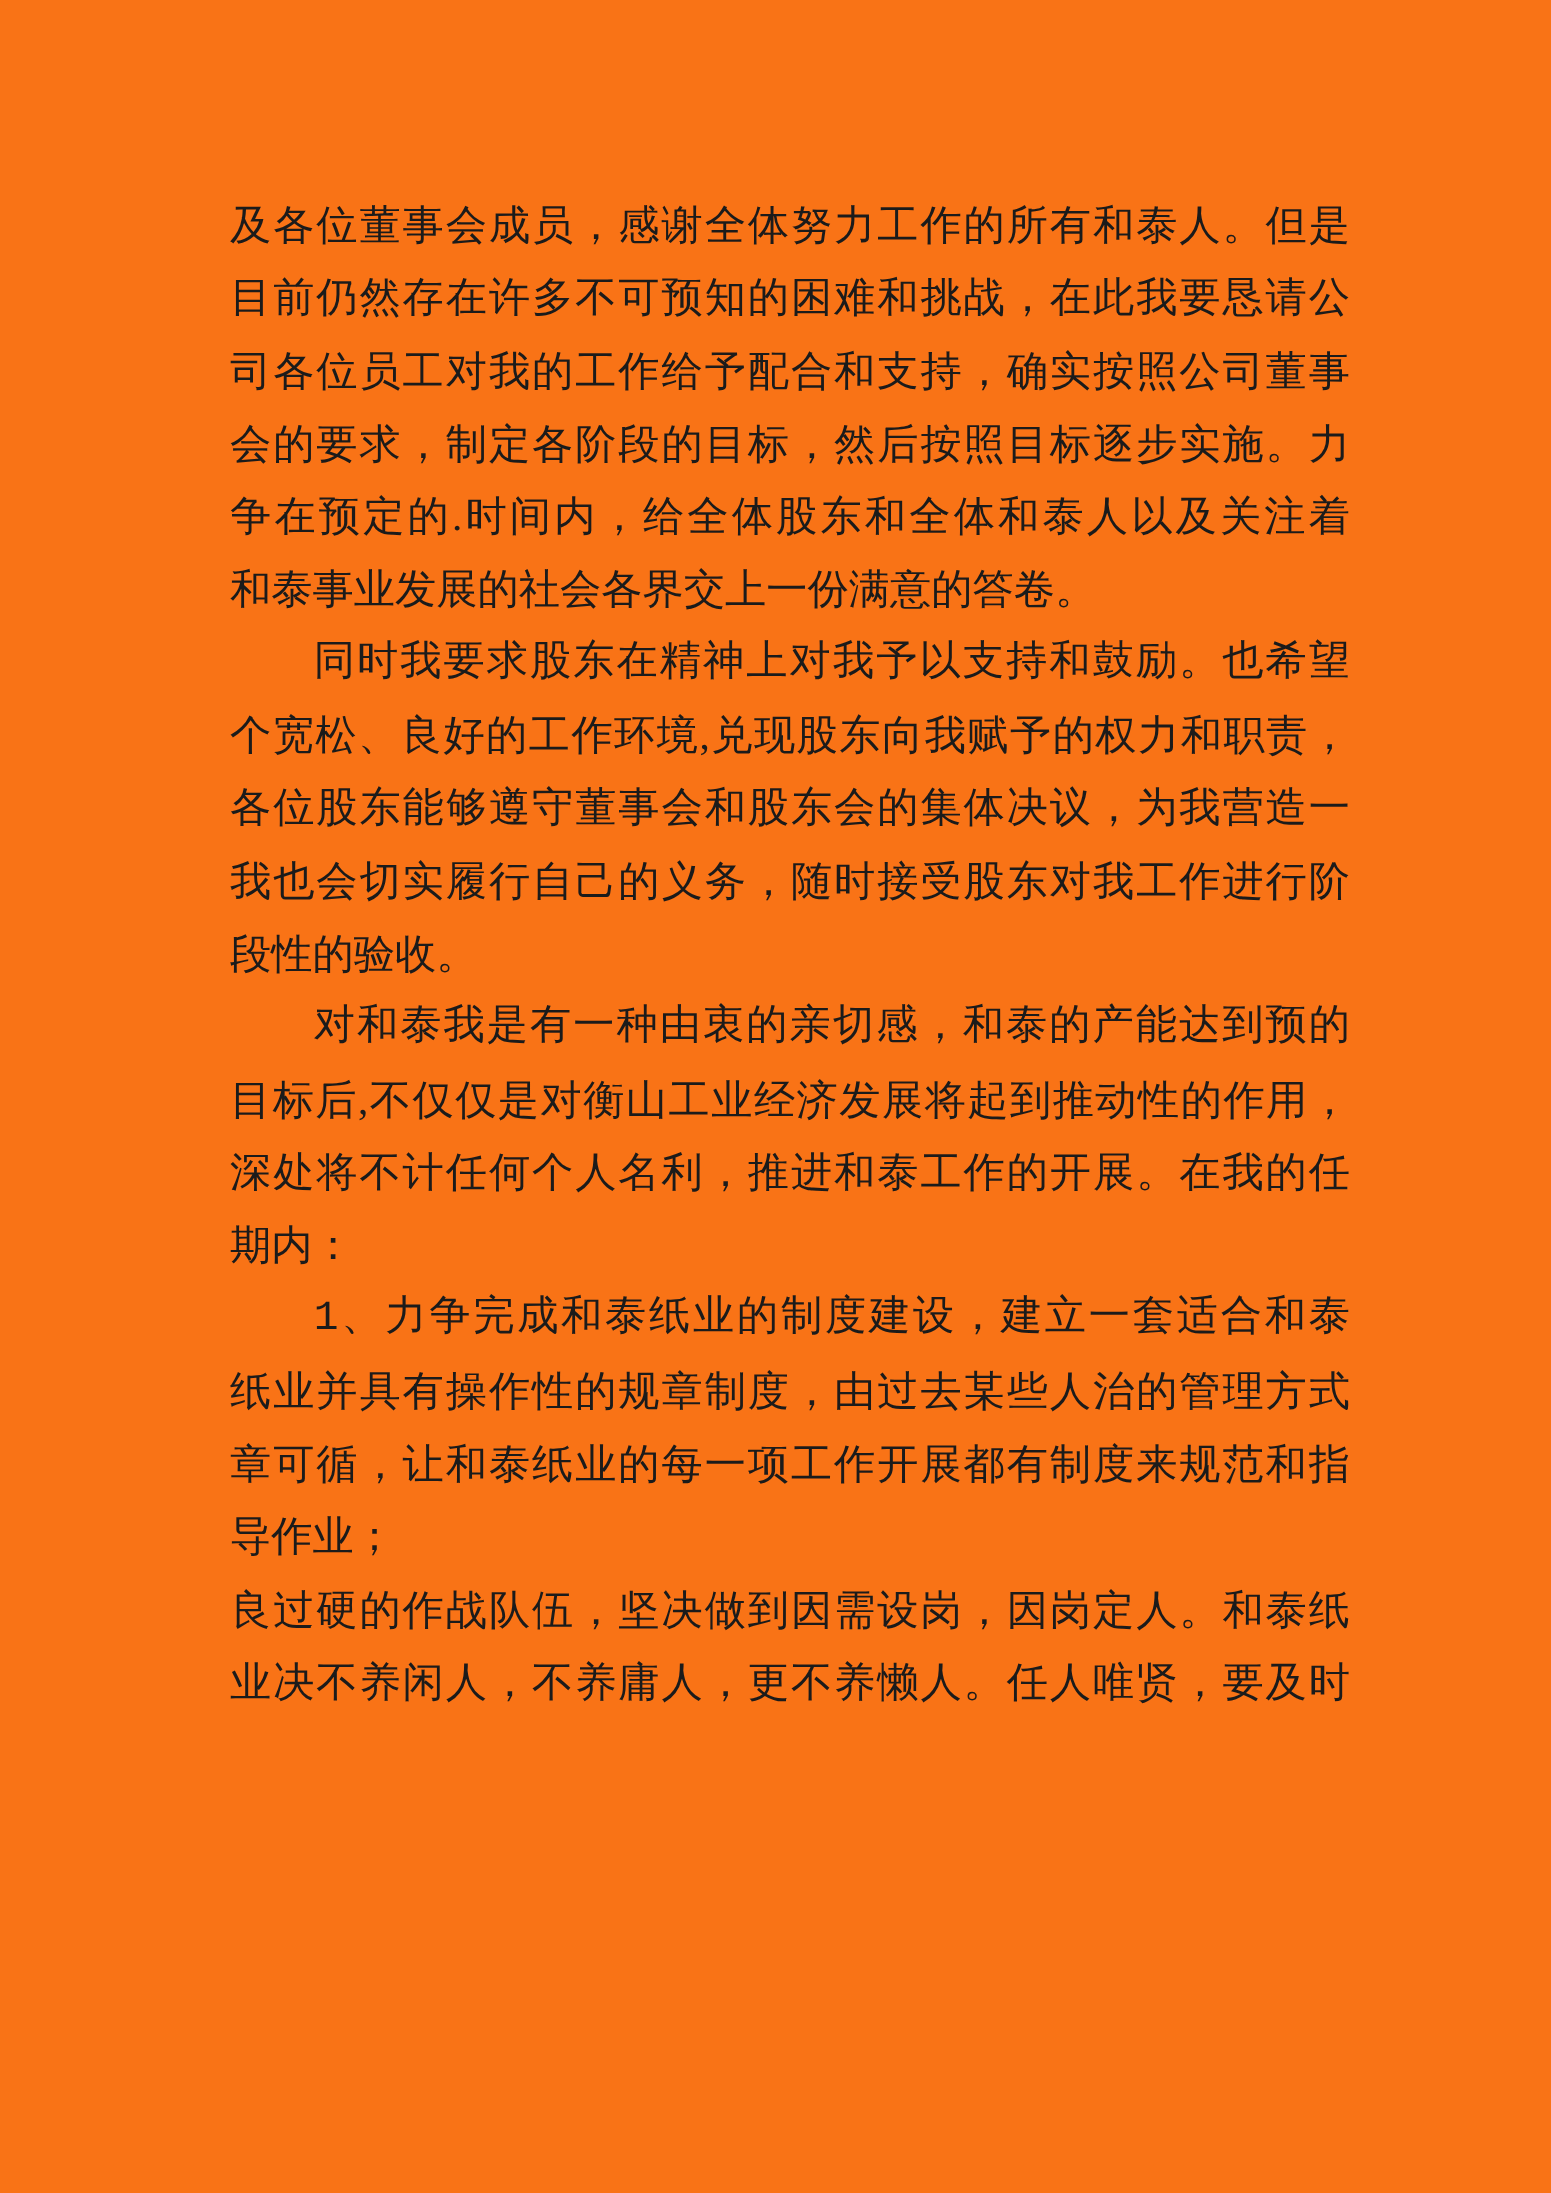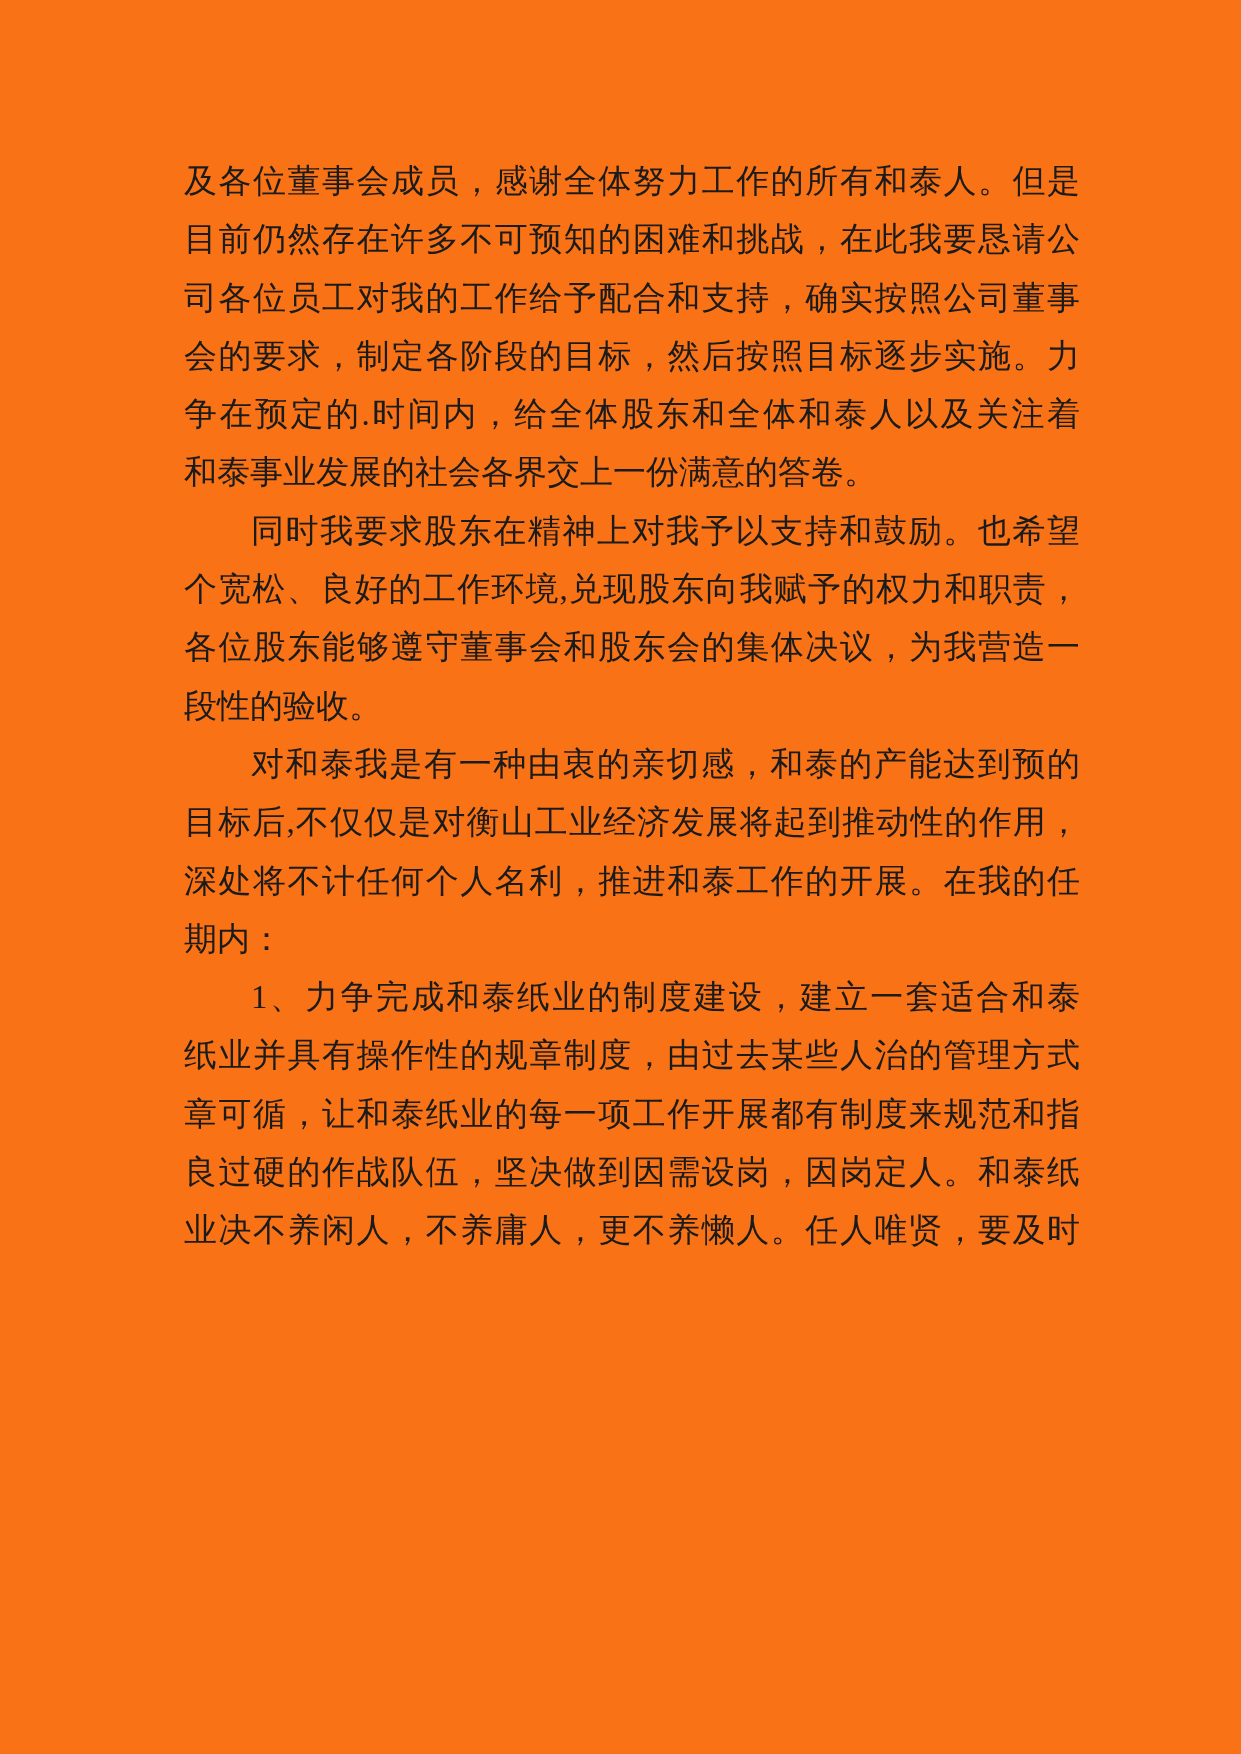--- a/index.html
+++ b/index.html
@@ -34,40 +34,43 @@
     text-align: justify;
     text-align-last: justify;
     text-justify: inter-character;
   }
   .line.last {
     text-align: right;
     text-align-last: left;
   }
   .line.indent {
     padding-left: 67px;
+    font-family: Liberation Mono, monospace;
   }
 </style>
 </head>
 <body>
 
 <div class="page">
   <div class="text-block">
       <div class="line justify">及各位董事会成员，感谢全体努力工作的所有和泰人。但是</div>
       <div class="line justify">目前仍然存在许多不可预知的困难和挑战，在此我要恳请公</div>
       <div class="line justify">司各位员工对我的工作给予配合和支持，确实按照公司董事</div>
       <div class="line justify">会的要求，制定各阶段的目标，然后按照目标逐步实施。力</div>
       <div class="line justify">争在预定的.时间内，给全体股东和全体和泰人以及关注着</div>
       <div class="line last">和泰事业发展的社会各界交上一份满意的答卷。</div>
       <div class="line justify indent">同时我要求股东在精神上对我予以支持和鼓励。也希望</div>
       <div class="line justify">个宽松、良好的工作环境,兑现股东向我赋予的权力和职责，</div>
       <div class="line justify">各位股东能够遵守董事会和股东会的集体决议，为我营造一</div>
+      <div class="line justify">我也会切实履行自己的义务，随时接受股东对我工作进行阶</div>
       <div class="line last">段性的验收。</div>
       <div class="line justify indent">对和泰我是有一种由衷的亲切感，和泰的产能达到预的</div>
       <div class="line justify">目标后,不仅仅是对衡山工业经济发展将起到推动性的作用，</div>
       <div class="line justify">深处将不计任何个人名利，推进和泰工作的开展。在我的任</div>
       <div class="line last">期内：</div>
       <div class="line justify indent">1、力争完成和泰纸业的制度建设，建立一套适合和泰</div>
       <div class="line justify">纸业并具有操作性的规章制度，由过去某些人治的管理方式</div>
       <div class="line justify">章可循，让和泰纸业的每一项工作开展都有制度来规范和指</div>
+      <div class="line last">导作业；</div>
       <div class="line justify">良过硬的作战队伍，坚决做到因需设岗，因岗定人。和泰纸</div>
       <div class="line justify">业决不养闲人，不养庸人，更不养懒人。任人唯贤，要及时</div>
     </div>
 </div>
 
 </body></html>

